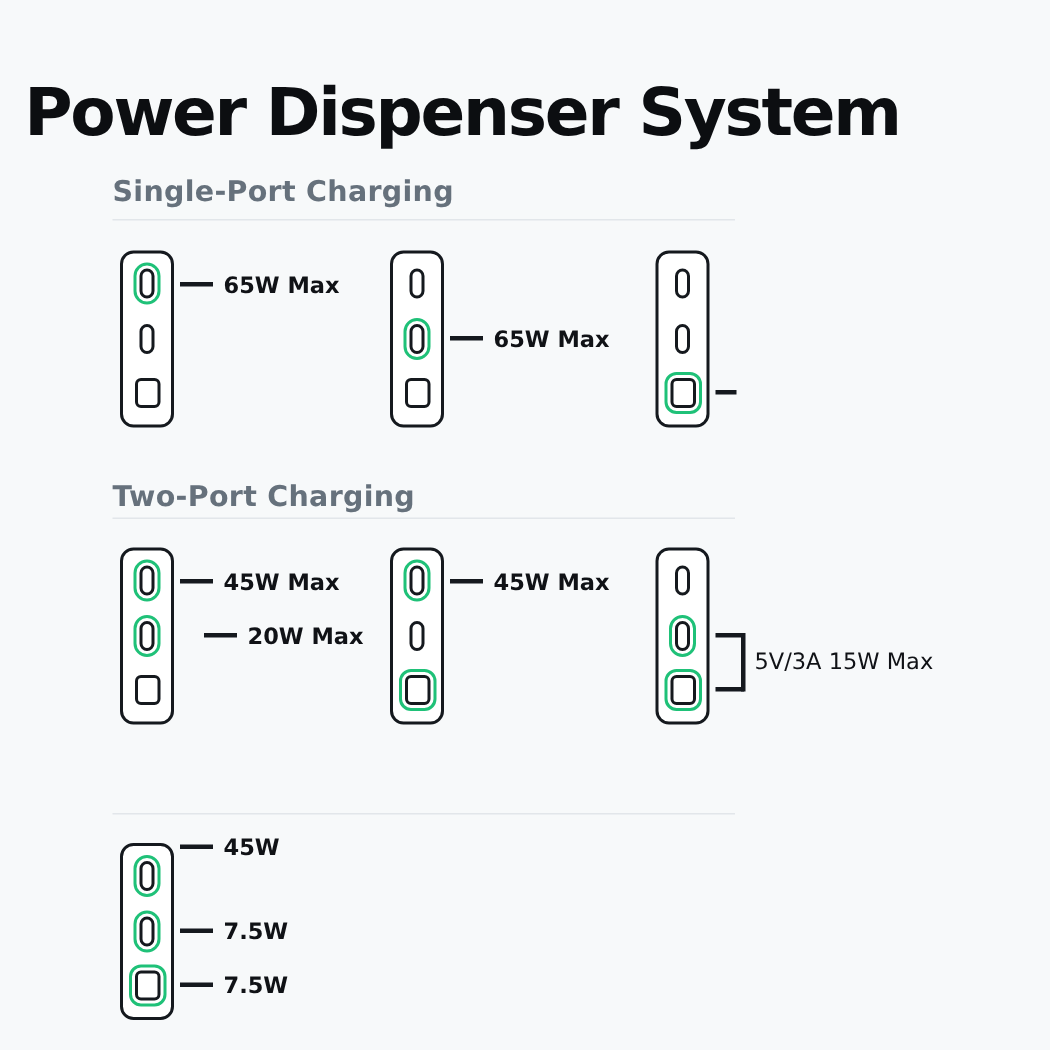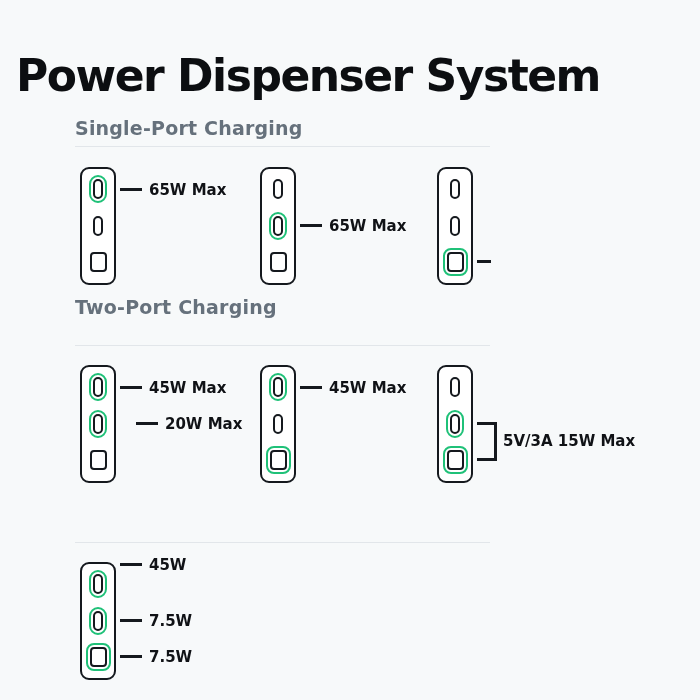--- a/index.html
+++ b/index.html
@@ -33,21 +33,21 @@
     padding:10px 0 11px;
   }
   .port{display:block;background:#fff}
   .usbc{width:10px;height:20px;border:2.5px solid var(--ink);border-radius:6px}
   .usba{width:17px;height:20px;border:2.5px solid var(--ink);border-radius:4px}
   .active{outline:2.5px solid var(--green);outline-offset:2px}
   .callout{position:absolute;display:flex;align-items:center;height:21px}
   .callout-line{width:22px;height:2.5px;background:var(--ink)}
   .callout-text{margin-left:7px;font-size:15px;font-weight:bold;color:var(--label);white-space:nowrap}
   .bline{position:absolute;background:var(--ink)}
-  .bracket-text{position:absolute;font-size:15px;font-weight:bold;color:var(--label);white-space:nowrap}
+  .bracket-text{position:absolute;font-size:15px;font-weight:normal;color:var(--label);white-space:nowrap}
 </style>
 </head>
 <body>
 
 <div class="canvas">
 
   <h1 class="title">Power Dispenser System</h1>
 
   <div class="section-header" style="left:75px;top:117px">Single-Port Charging</div>
   <div class="divider" style="top:146px"></div>
@@ -74,21 +74,21 @@
 
   <div class="charger" style="left:437px;top:167px">
     <span class="port usbc"></span>
     <span class="port usbc"></span>
     <span class="port usba active"></span>
   </div>
   <div class="callout" style="left:477px;top:251px">
     <span class="callout-line" style="width:14px"></span>
   </div>
 
-  <div class="section-header" style="left:75px;top:296px">Two-Port Charging</div>
+  <div class="section-header" style="left:75px;top:320px">Two-Port Charging</div>
   <div class="divider" style="top:345px"></div>
 
   <div class="charger" style="left:80px;top:365px">
     <span class="port usbc active"></span>
     <span class="port usbc active"></span>
     <span class="port usba"></span>
   </div>
   <div class="callout" style="left:120px;top:377px">
     <span class="callout-line"></span>
     <span class="callout-text">45W Max</span>

